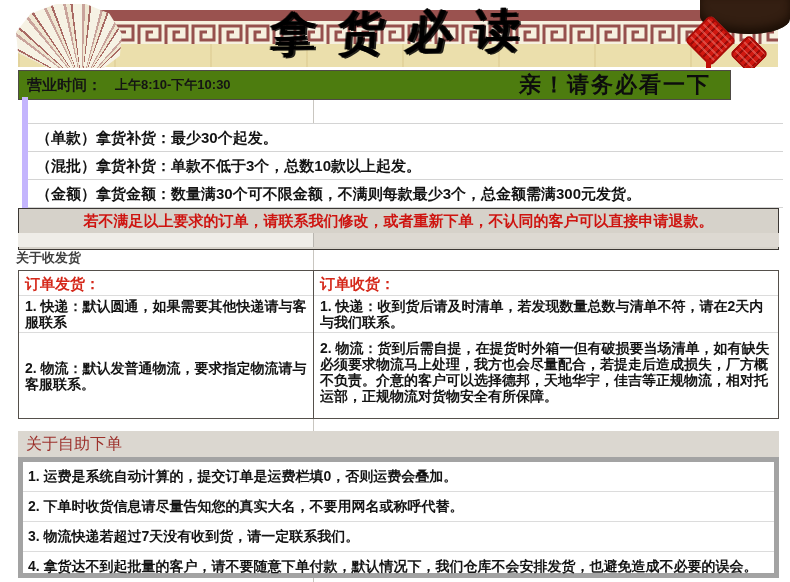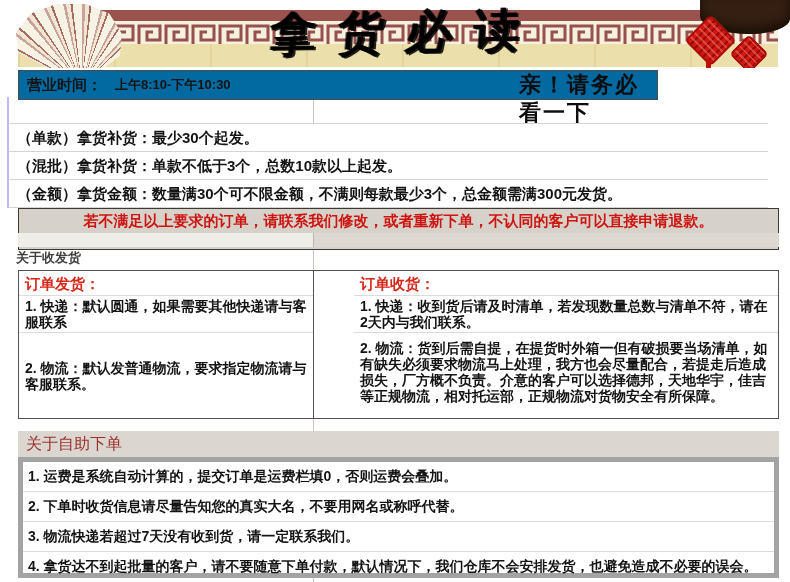--- a/index.html
+++ b/index.html
@@ -33,47 +33,47 @@
     font-size:46px; font-weight:900; color:#000; letter-spacing:22px; padding-left:22px;
     transform: rotate(-1deg) skewX(-5deg);
     text-shadow: 2px 1px 0 rgba(0,0,0,.85), -1px 0 0 rgba(0,0,0,.6);
     font-family:"DejaVu Serif","Liberation Serif",serif; }
 
   
   .vline { position:absolute; left:313px; top:97px; width:1px; height:485px; background:#c9c6c0; }
   .vline2 { position:absolute; left:313px; top:233px; width:1px; height:14px; background:#b9b6b0; }
 
   
-  .hours { position:absolute; left:18px; top:70px; width:640px; height:30px; background:#0369a1;
+  .hours { position:absolute; left:18px; top:70px; width:713px; height:30px; background:#4d7c0f;
     border:1px solid #4e4a45; }
   .hours .hl { position:absolute; left:8px; top:0; line-height:28px; font-size:15px; font-weight:bold; color:#141414; }
   .hours .hv { position:absolute; left:96px; top:0; line-height:28px; font-size:13px; font-weight:bold; color:#141414; }
   .hours .notice { position:absolute; left:500px; top:0; line-height:28px; font-size:22px; font-weight:bold;
     letter-spacing:2px; color:#0d0d0d; }
 
   
-  .rules { position:absolute; left:7px; top:97px; width:761px; height:111px; border-left:2px solid #c4b5fd; }
+  .rules { position:absolute; left:22px; top:97px; width:761px; height:111px; border-left:6px solid #c4b5fd; }
   .row0 { height:27px; border-bottom:1px solid #d4d4d4; background:transparent; }
   .rrow { height:28px; line-height:27px; border-bottom:1px solid #d4d4d4; background:#fff;
     padding-left:8px; font-size:15px; font-weight:bold; color:#141414; white-space:nowrap; }
 
   
   .warning { position:absolute; left:18px; top:208px; width:761px; height:42px; background:#d6d2ca;
     border:1px solid #3c3834; text-align:center; color:#ce1410; font-weight:bold; font-size:15px;
     line-height:23px; white-space:nowrap; }
   .gap1 { position:absolute; left:18px; top:233px; width:761px; height:14px;
     background:linear-gradient(90deg, #efede8 0 295px, #ddd9d2 295px 100%); }
 
   
   .sec1title { position:absolute; left:16px; top:246px; width:400px; height:24px; line-height:24px;
     font-size:13px; font-weight:bold; color:#404040; }
   .shiptable { position:absolute; left:18px; top:270px; width:761px; height:149px;
     border:1px solid #55504b; background:#fff; display:flex; }
   .col-l { width:295px; border-right:1px solid #55504b; display:flex; flex-direction:column; }
-  .col-r { flex:1; display:flex; flex-direction:column;margin-left:40px; }
+  .col-r { flex:1; display:flex; flex-direction:column; }
   .cell-h { height:25px; line-height:25px; padding:0 6px; color:#d5281a; font-weight:bold; font-size:15px;
     border-bottom:1px solid #dcdcdc; }
   .cell { padding:2px 6px; font-size:14px; font-weight:bold; line-height:16px; color:#141414; }
   .seg1 { height:37px; border-bottom:1px solid #dcdcdc; }
   .seg2l { flex:1; display:flex; align-items:center; }
   .seg2r { flex:1; padding-top:7px; }
 
   
   .sec2band { position:absolute; left:18px; top:431px; width:761px; height:26px; background:#dbd7d0;
     color:#9c302b; font-weight:normal; font-size:16px; line-height:26px; padding-left:8px; }

